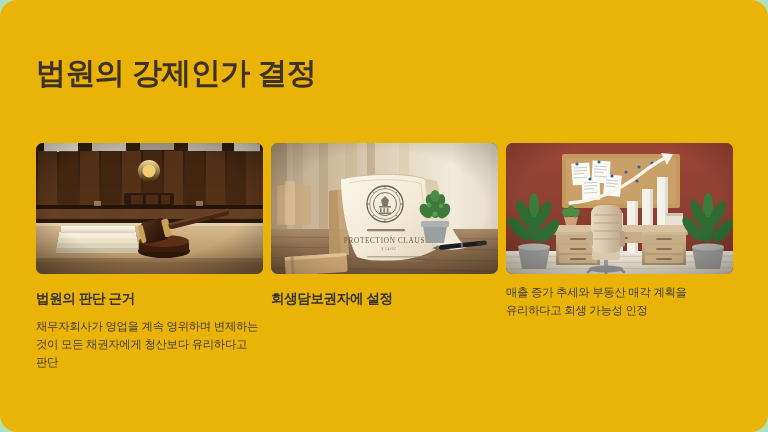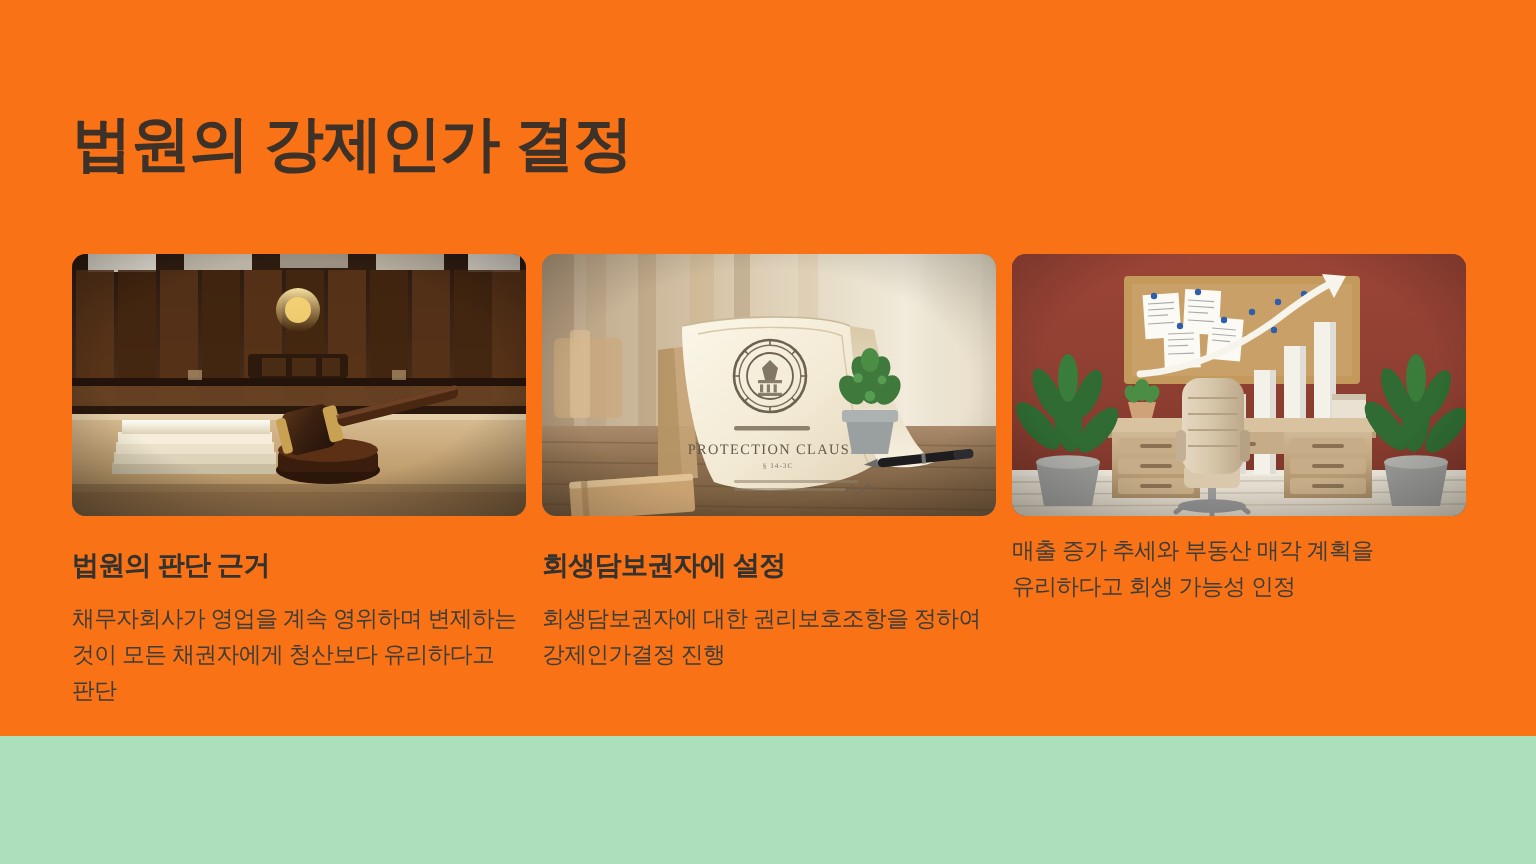--- a/index.html
+++ b/index.html
@@ -8,22 +8,23 @@
     width:768px; height:432px;
     overflow:hidden;
   }
   body {
     background: #ACE0BC;
     font-family: "Liberation Sans", "DejaVu Sans", sans-serif;
     -webkit-font-smoothing: antialiased;
   }
   .slide {
     position:relative;
-    width:768px; height:368px;
-    background:#f97316;
+    width:768px; height:432px;
+    background:#eab308;
+    border-radius:17px;
   }
 
   
   .page-title {
     position:absolute;
     left:36px;
     top:54px;
     font-size:30px;
     font-weight:700;
     letter-spacing:-0.6px;
@@ -38,20 +39,21 @@
     left:36px;
     top:127px;
     width:697px;
     display:flex;
     gap:8px;
   }
   .card {
     width:227px;
     display:flex;
     flex-direction:column;
+    margin-top:16px;
   }
 
   .thumb {
     position:relative;
     width:227px;
     height:131px;
     border-radius:7px;
     overflow:hidden;
     background:#6d5540;
   }
@@ -318,21 +320,20 @@
           <g transform="rotate(-4 44 120)">
             <rect x="14" y="112" width="62" height="19" rx="2" fill="#c9a271"></rect>
             <rect x="14" y="112" width="62" height="3.4" rx="1.5" fill="#e0c295"></rect>
             <rect x="20" y="112" width="3" height="19" fill="#a8835a" opacity="0.65"></rect>
           </g>
 
           <rect width="227" height="131" fill="url(#c2vig)"></rect>
         </svg>
       </div>
       <div class="card-title">회생담보권자에 설정</div>
-      <div class="card-body">회생담보권자에 대한 권리보호조항을 정하여 강제인가결정 진행</div>
     </div>
 
     <div class="card">
       <div class="thumb">
         <svg viewBox="0 0 227 131" preserveAspectRatio="none" aria-hidden="true">
           <defs>
             <linearGradient id="c3wall" x1="0" y1="0" x2="0" y2="1">
               <stop offset="0" stop-color="#9b4436"></stop>
               <stop offset="0.5" stop-color="#8e3f31"></stop>
               <stop offset="1" stop-color="#7a3529"></stop>

